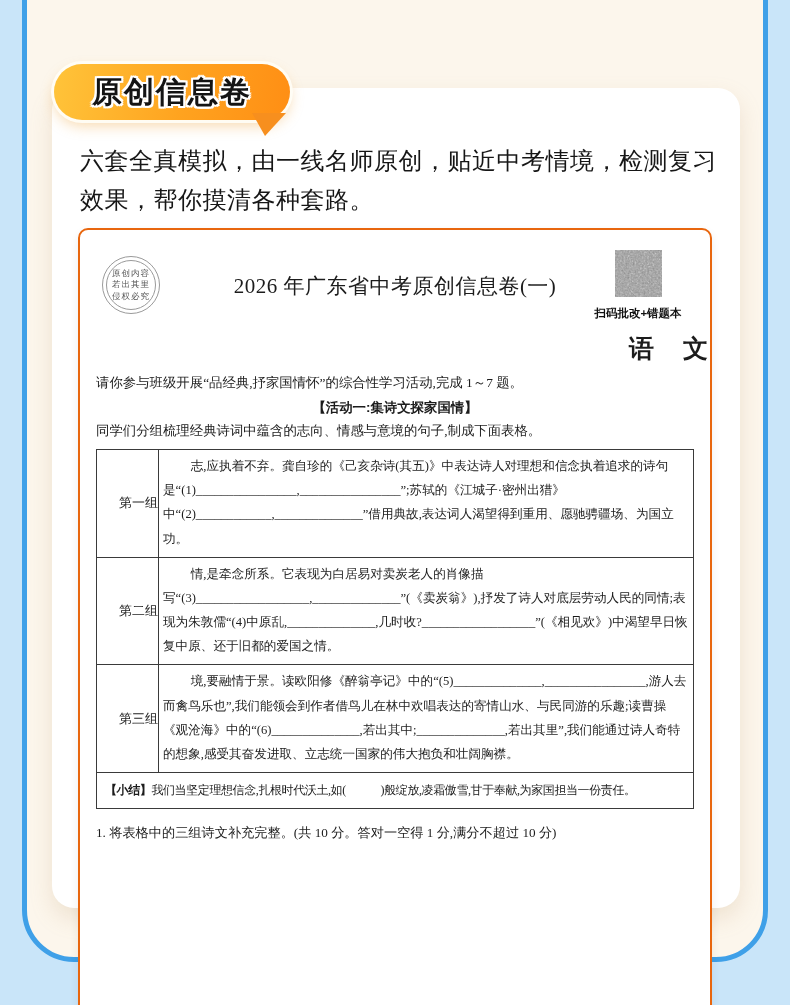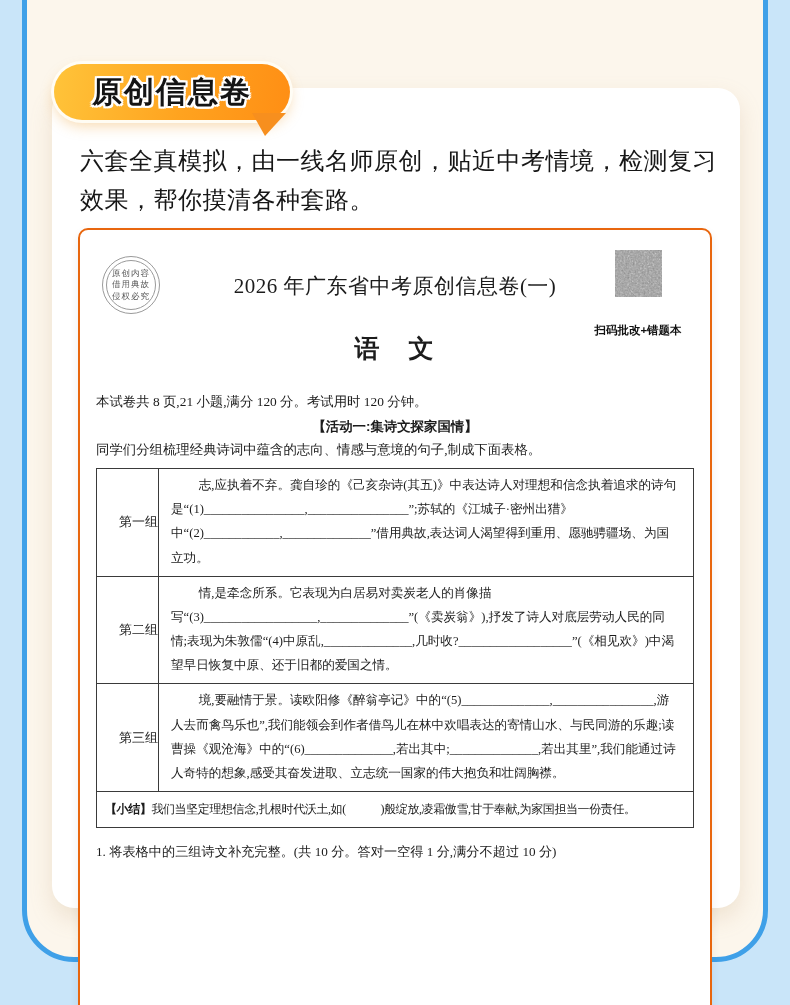--- a/index.html
+++ b/index.html
@@ -86,24 +86,24 @@
   }
   .paper-title {
     text-align:center; padding-top:42px;
     font-size:21px; letter-spacing:.5px;
   }
   .qr-wrap {
     position:absolute; right:18px; top:20px; width:108px; text-align:center;
   }
   .qr-img { width:47px; height:47px; display:inline-block; }
   .qr-caption {
-    margin-top:22px; font-size:11.5px; font-weight:bold;
+    margin-top:5px; font-size:11.5px; font-weight:bold;
     font-family:"Liberation Sans","DejaVu Sans",sans-serif; color:#111;
   }
-  .subject { text-align:center; font-size:25px; font-weight:bold; margin-top:16px; letter-spacing:2px; }
+  .subject { text-align:right; font-size:25px; font-weight:bold; margin-top:16px; letter-spacing:2px; }
 
   .paper-body { padding:0 16px; }
   .exam-info   { margin-top:28px; font-size:13.4px; }
   .section-heading {
     margin-top:13px; font-size:13.4px; font-weight:bold;
     font-family:"Liberation Sans","DejaVu Sans",sans-serif;
   }
   .section-intro { margin-top:9px;  font-size:13.4px; }
   .activity-heading {
     margin-top:7px; text-align:center; font-size:13.4px; font-weight:bold;
@@ -114,21 +114,21 @@
   table.poem-table {
     margin-top:9px; width:100%;
     border-collapse:collapse; border:1.6px solid #3a3a3a;
   }
   .poem-table th, .poem-table td { border:1px solid #3a3a3a; }
   .poem-table th {
     font-family:"Liberation Sans","DejaVu Sans",sans-serif;
     font-weight:bold; font-size:13px; padding:4px 2px;
   }
   td.group-cell { width:62px; text-align:right; font-size:13px; }
-  td.content-cell { padding:4px 12px 6px; font-size:12.6px; line-height:1.92; }
+  td.content-cell { padding:4px 4px 6px; font-size:12.6px; line-height:1.92; }
   td.content-cell p { text-indent:2.2em; }
   tr.summary-row td {
     padding:9px 8px; font-size:12px; letter-spacing:-.4px; white-space:nowrap;
   }
   .summary-label {
     font-family:Liberation Serif, serif; font-weight:bold;
   }
   .question { margin-top:15px; font-size:13.2px; }
 </style>
 </head>
@@ -142,21 +142,21 @@
   <span class="badge-label">原创信息卷</span>
 </div>
 
 <div class="description">六套全真模拟，由一线名师原创，贴近中考情境，检测复习效果，帮你摸清各种套路。</div>
 
 <div class="paper">
   <div class="paper-head">
     <div class="stamp">
       <div class="stamp-inner">
         <div>原创内容</div>
-        <div>借用典故</div>
+        <div>若出其里</div>
         <div>侵权必究</div>
       </div>
     </div>
     <div class="paper-title">2026 年广东省中考原创信息卷(一)</div>
     <div class="qr-wrap">
       <svg class="qr-img" viewBox="0 0 47 47" xmlns="http://www.w3.org/2000/svg">
         <defs>
           <filter id="qrn" x="0" y="0" width="100%" height="100%">
             <feTurbulence type="fractalNoise" baseFrequency="0.55" numOctaves="3" seed="7" result="t"></feTurbulence>
             <feColorMatrix in="t" type="saturate" values="0"></feColorMatrix>
@@ -166,21 +166,21 @@
         <rect width="47" height="47" fill="#9b9b9b"></rect>
         <rect width="47" height="47" filter="url(#qrn)" opacity="0.85"></rect>
       </svg>
       <div class="qr-caption">扫码批改+错题本</div>
     </div>
   </div>
 
   <div class="subject">语　文</div>
 
   <div class="paper-body">
-    <div class="exam-info">本试卷共 8 页,21 小题,满分 120 分。考试用时 120 分钟。</div>
+    <div class="section-intro">请你参与班级开展“品经典,抒家国情怀”的综合性学习活动,完成 1～7 题。</div>
     <div class="activity-heading">【活动一:集诗文探家国情】</div>
     <div class="table-intro">同学们分组梳理经典诗词中蕴含的志向、情感与意境的句子,制成下面表格。</div>
 
     <table class="poem-table">
       <tbody>
       <tr>
         <td class="group-cell">第一组</td>
         <td class="content-cell">
           <p>志,应执着不弃。龚自珍的《己亥杂诗(其五)》中表达诗人对理想和信念执着追求的诗句是“(1)________________,________________”;苏轼的《江城子·密州出猎》中“(2)____________,______________”借用典故,表达词人渴望得到重用、愿驰骋疆场、为国立功。</p>
         </td>

